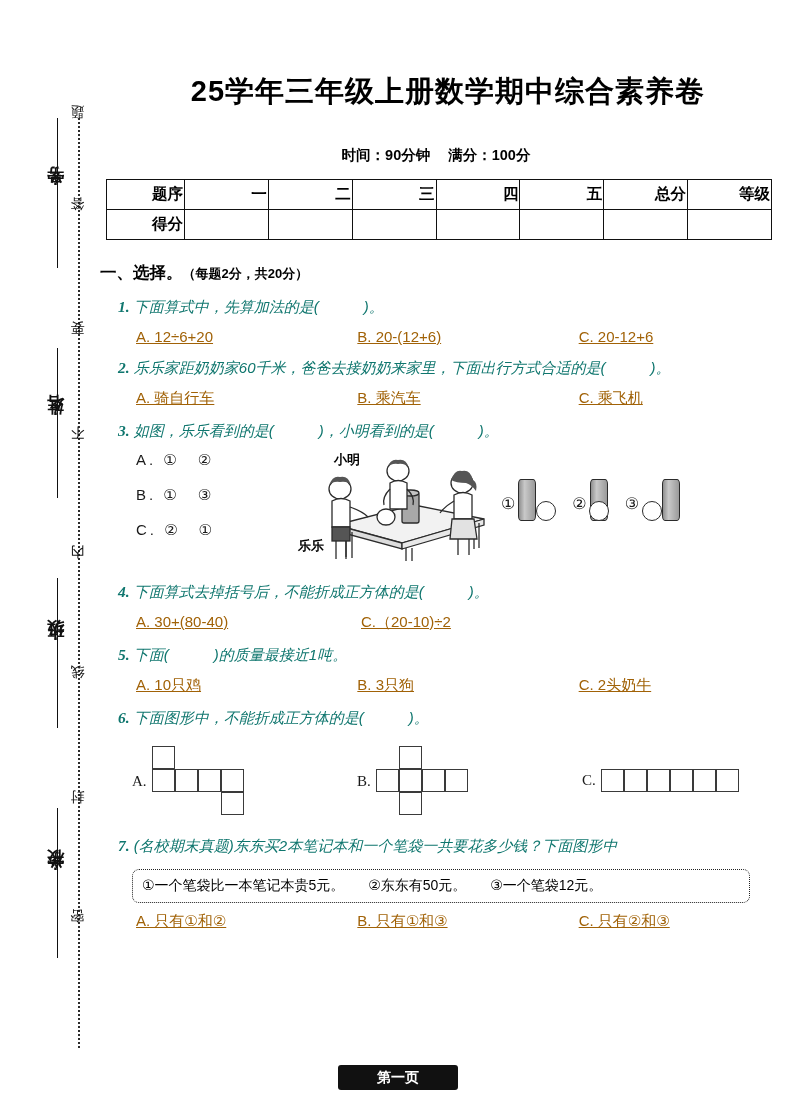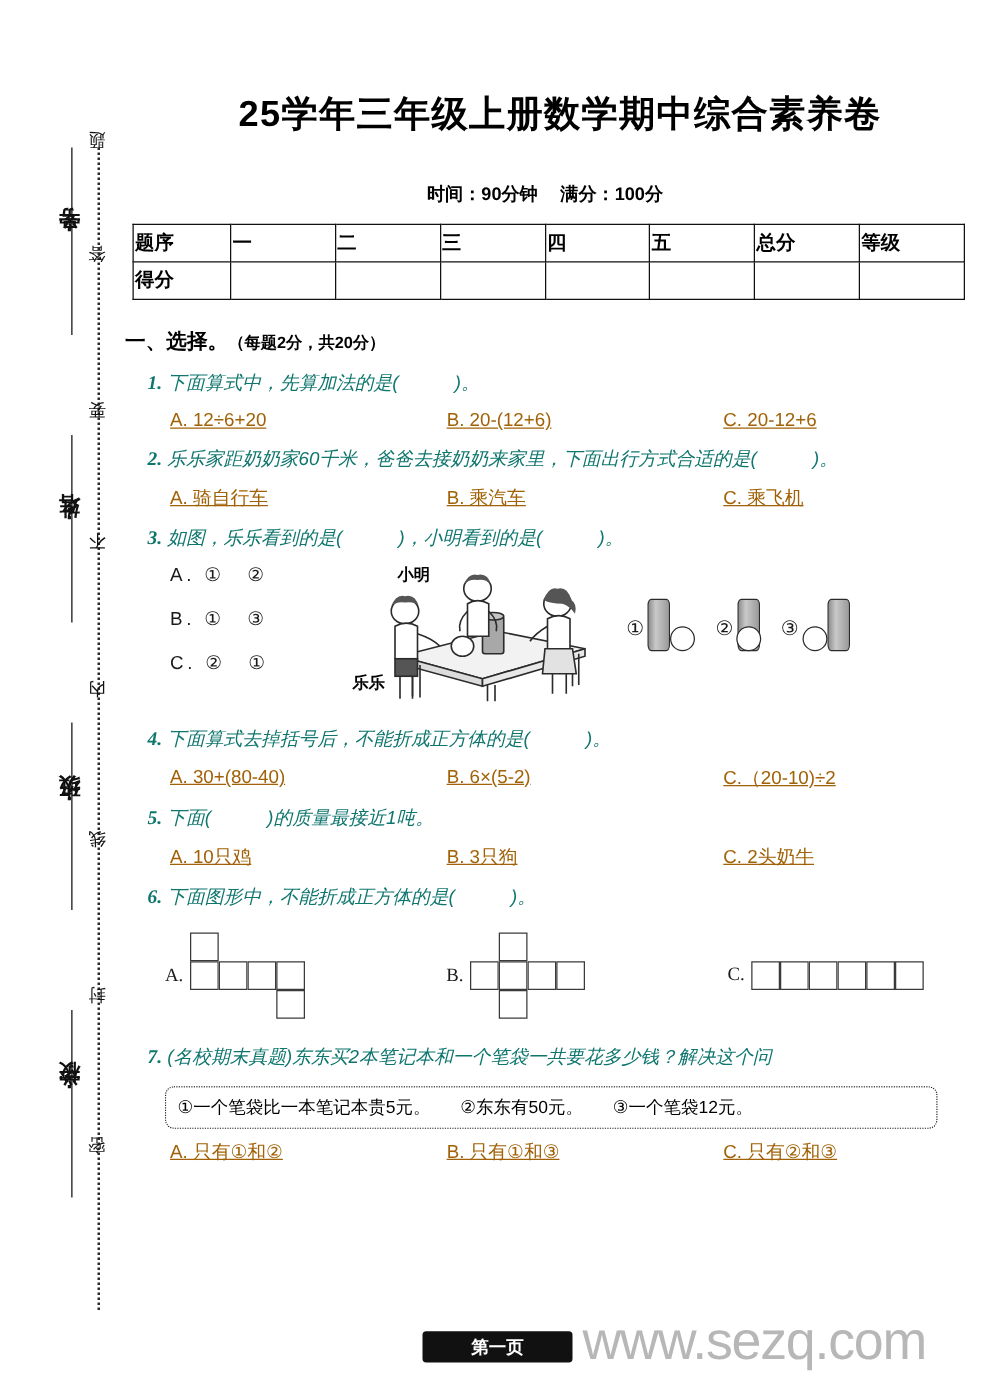--- a/index.html
+++ b/index.html
@@ -77,21 +77,21 @@
   
   .score-table {
     margin: 14px 30px 0 10px;
     border-collapse: collapse;
     width: 666px;
     table-layout: fixed;
   }
   .score-table td {
     border: 1.3px solid #111;
     height: 30px;
-    text-align: left;
+    text-align: right;
     font-family: "Liberation Sans", "DejaVu Sans", sans-serif;
     font-weight: bold;
     font-size: 15.5px;
     color: #000;
   }
   .score-table td.head-cell { width: 78px; }
 
   
   .section-head {
     margin: 22px 0 2px 4px;
@@ -137,21 +137,21 @@
     margin: 8px 0 0 40px;
     font-family: "Liberation Sans", "DejaVu Sans", sans-serif;
     font-size: 15px;
     width: 170px;
   }
   .opts-stack .row { margin-bottom: 16px; letter-spacing: 3px; }
 
   
   .q3-wrap { position: relative; height: 118px; margin-top: 2px; }
   .q3-illus {
-    position: absolute; left: 194px; top: 2px;
+    position: absolute; left: 210px; top: 2px;
     width: 190px; height: 112px;
   }
   .name-tag {
     position: absolute;
     font-family: "Liberation Sans", "DejaVu Sans", sans-serif;
     font-weight: bold; font-size: 13px; color: #000;
   }
   .views {
     position: absolute; left: 405px; top: 28px;
     display: flex; align-items: flex-end;
@@ -388,21 +388,20 @@
       </div>
     </div>
   </div>
 
   <div class="q">
     <span class="num">4.</span>
     <span class="q-text">下面算式去掉括号后，不能折成正方体的是(　　　)。</span>
   </div>
   <div class="opts">
     <div class="opt">A. 30+(80-40)</div>
-    <div class="opt">B. 6×(5-2)</div>
     <div class="opt">C.（20-10)÷2</div>
   </div>
 
   <div class="q">
     <span class="num">5.</span>
     <span class="q-text">下面(　　　)的质量最接近1吨。</span>
   </div>
   <div class="opts">
     <div class="opt">A. 10只鸡</div>
     <div class="opt">B. 3只狗</div>
@@ -447,29 +446,28 @@
         <i class="cell" style="left:46px;  top:0px;"></i>
         <i class="cell" style="left:69px;  top:0px;"></i>
         <i class="cell" style="left:92px;  top:0px;"></i>
         <i class="cell" style="left:115px; top:0px;"></i>
       </span>
     </div>
   </div>
 
   <div class="q" style="margin-top:18px;">
     <span class="num">7.</span>
-    <span class="q-text">(名校期末真题)东东买2本笔记本和一个笔袋一共要花多少钱？解决这个问</span>
+    <span class="q-text">(名校期末真题)东东买2本笔记本和一个笔袋一共要花多少钱？下面图形中</span>
   </div>
   <div class="infobox">
     <span>①一个笔袋比一本笔记本贵5元。</span>
     <span>②东东有50元。</span>
     <span>③一个笔袋12元。</span>
   </div>
   <div class="opts">
     <div class="opt">A. 只有①和②</div>
     <div class="opt">B. 只有①和③</div>
     <div class="opt">C. 只有②和③</div>
   </div>
 
   <div class="footer-bar"></div>
   <div class="footer-label">第一页</div>
-  <div class="watermark">www.sezq.com</div>
 </div>
 
 </body></html>

